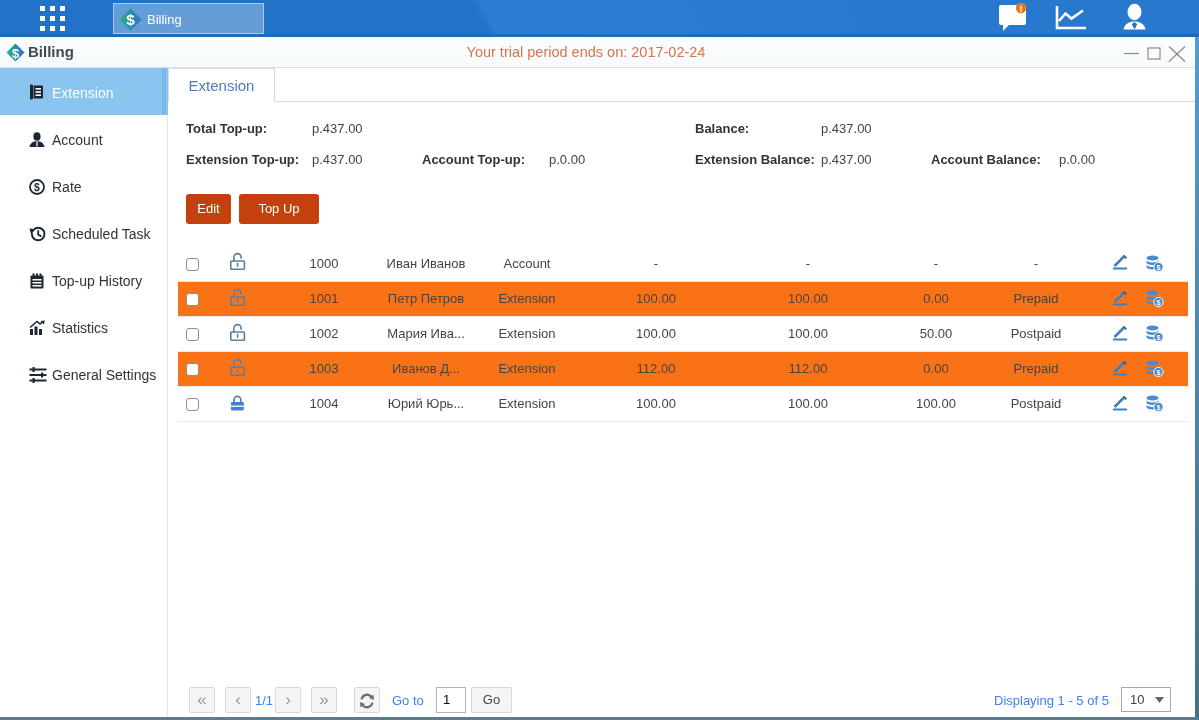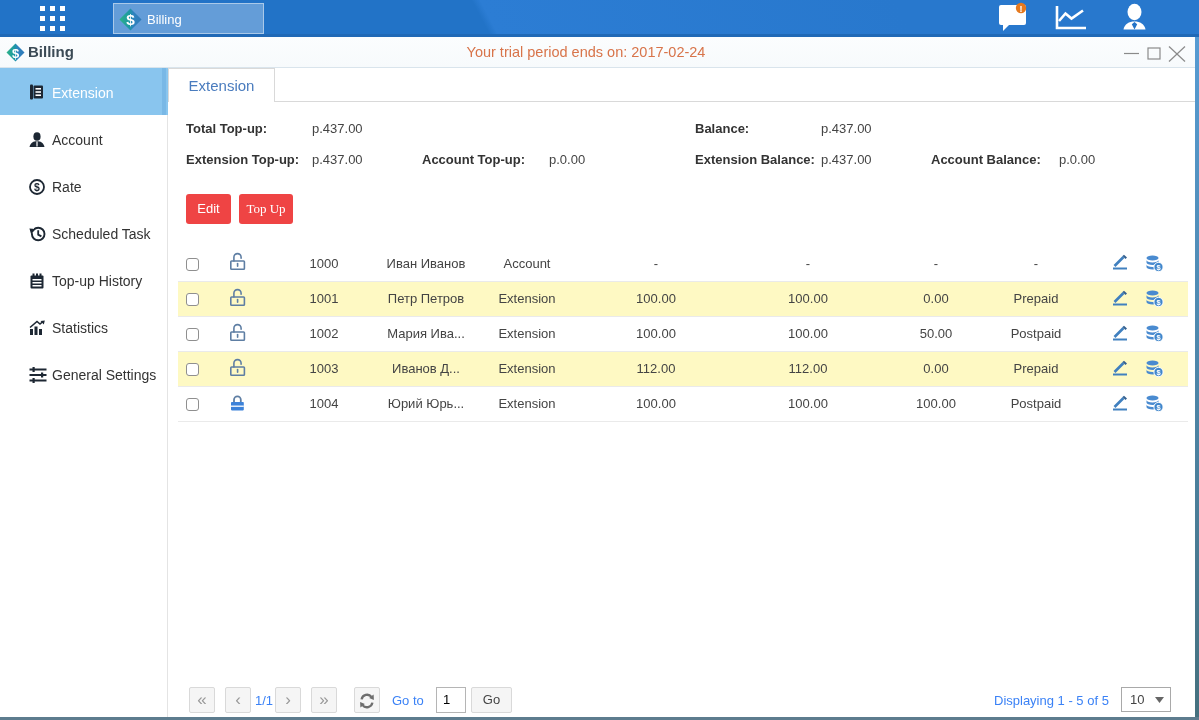--- a/index.html
+++ b/index.html
@@ -33,28 +33,28 @@
 .sideitem.sel .txt { top:17px; }
 .sideitem.sel { background:#89c5ee; color:#fff; }
 #tab { position:absolute; left:168px; top:68px; width:107px; height:34px; background:#fff;
   border:1px solid #d9d9d9; border-bottom:none; color:#4a7cbe; font-size:15px;
   text-align:center; line-height:33px; }
 #tabline { position:absolute; left:274px; top:101px; width:921px; height:1px; background:#d9d9d9; }
 
 .lab { position:absolute; font-size:13px; font-weight:bold; color:#333; }
 .val { position:absolute; font-size:13px; color:#444; }
 
-.btn { position:absolute; background:#ef4444; color:#fff; font-size:13px; text-align:center;
+.btn { position:absolute; background:#c2410c; color:#fff; font-size:13px; text-align:center;
   border-radius:3px; }
 
 
 #tbl { position:absolute; left:178px; top:246px; width:1007px; border-collapse:collapse; table-layout:fixed; font-size:13px; color:#444; }
 #tbl th { height:30px; font-weight:normal; color:#333; border-top:1px solid #e7e7e7; border-bottom:1px solid #dcdcdc; text-align:center; padding-bottom:4px; }
 #tbl td { height:35px; text-align:center; border-bottom:1px solid #eaeaea; }
-#tbl tr.alt td { background:#fef9c3; }
+#tbl tr.alt td { background:#f97316; }
 #tbl th .cb { position:relative; top:-2px; }
 .cb { display:inline-block; width:13px; height:13px; border:1px solid #8f8f8f; border-radius:3px; background:#fff; vertical-align:middle; }
 
 
 .pgbtn { position:absolute; top:687px; width:26px; height:26px; background:#f5f5f5; border:1px solid #d9d9d9; border-radius:2px;
   color:#999; font-size:17px; text-align:center; line-height:23px; }
 .pgtxt { position:absolute; font-size:13px; color:#3b82f6; }
 #goinput { position:absolute; left:436px; top:687px; width:30px; height:26px; border:1px solid #b5b5b5; background:#fff; font-size:13px; padding-left:6px; line-height:24px; }
 #dd { position:absolute; left:1121px; top:687px; width:50px; height:25px; border:1px solid #a9a9a9; background:#fff; font-size:13px; color:#444; }
 
@@ -236,21 +236,21 @@
 <span class="lab" style="left:186px; top:152px">Extension Top-up:</span>
 <span class="val" style="left:312px; top:152px">p.437.00</span>
 <span class="lab" style="left:422px; top:152px">Account Top-up:</span>
 <span class="val" style="left:549px; top:152px">p.0.00</span>
 <span class="lab" style="left:695px; top:152px">Extension Balance:</span>
 <span class="val" style="left:821px; top:152px">p.437.00</span>
 <span class="lab" style="left:931px; top:152px">Account Balance:</span>
 <span class="val" style="left:1059px; top:152px">p.0.00</span>
 
 <div class="btn" style="left:186px; top:194px; width:45px; height:30px; line-height:30px;">Edit</div>
-<div class="btn" style="left:239px; top:194px; width:54px; height:30px; line-height:30px;font-family:Liberation Serif, serif;">Top Up</div>
+<div class="btn" style="left:239px; top:194px; width:80px; height:30px; line-height:30px;">Top Up</div>
 
 <table id="tbl" cellspacing="0">
   <colgroup>
     <col style="width:28px">
       <col style="width:62px">
       <col style="width:112px">
       <col style="width:92px">
     <col style="width:110px">
       <col style="width:148px">
       <col style="width:156px">

